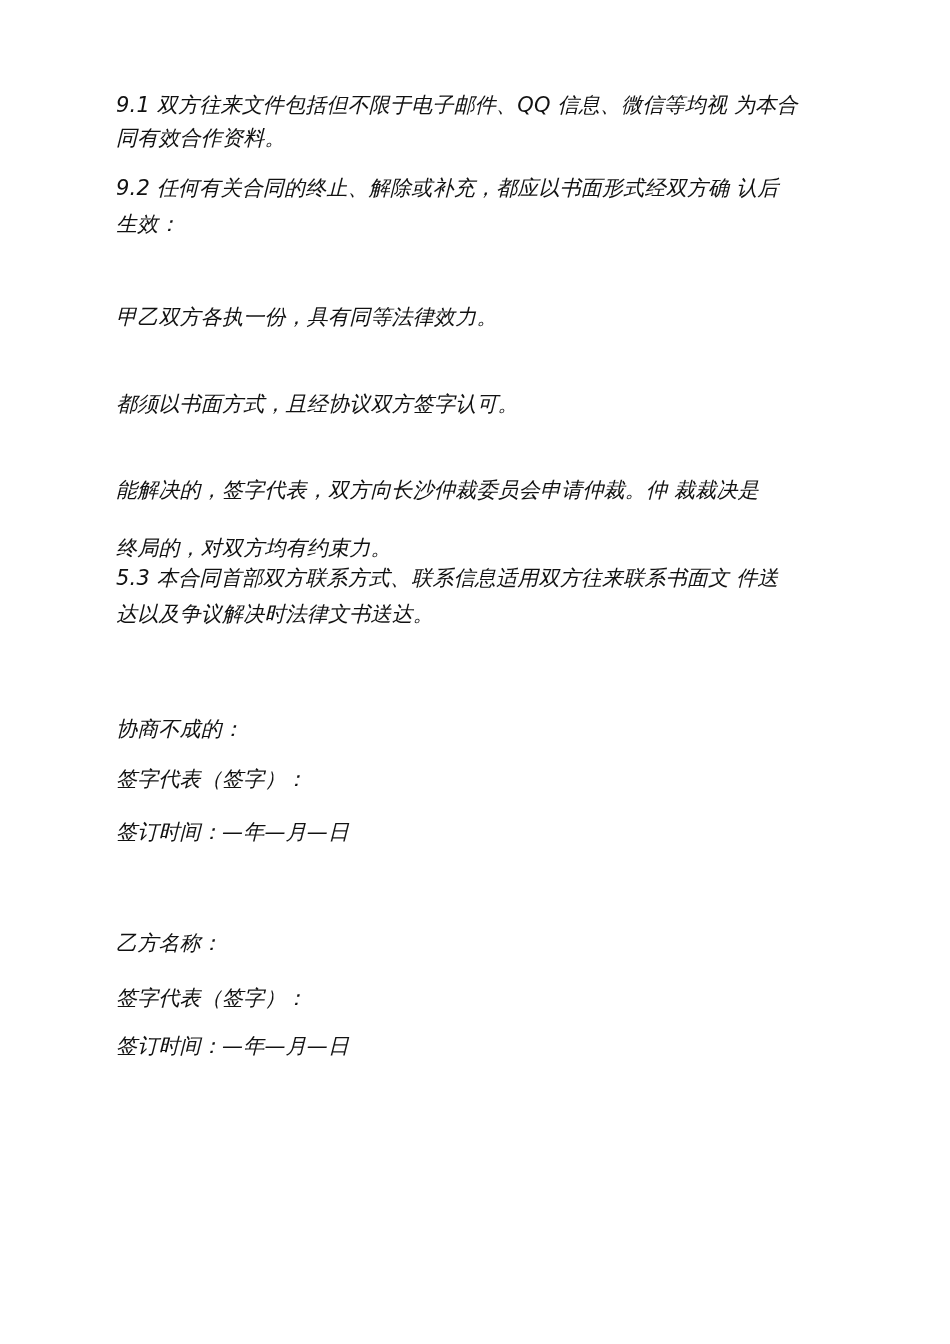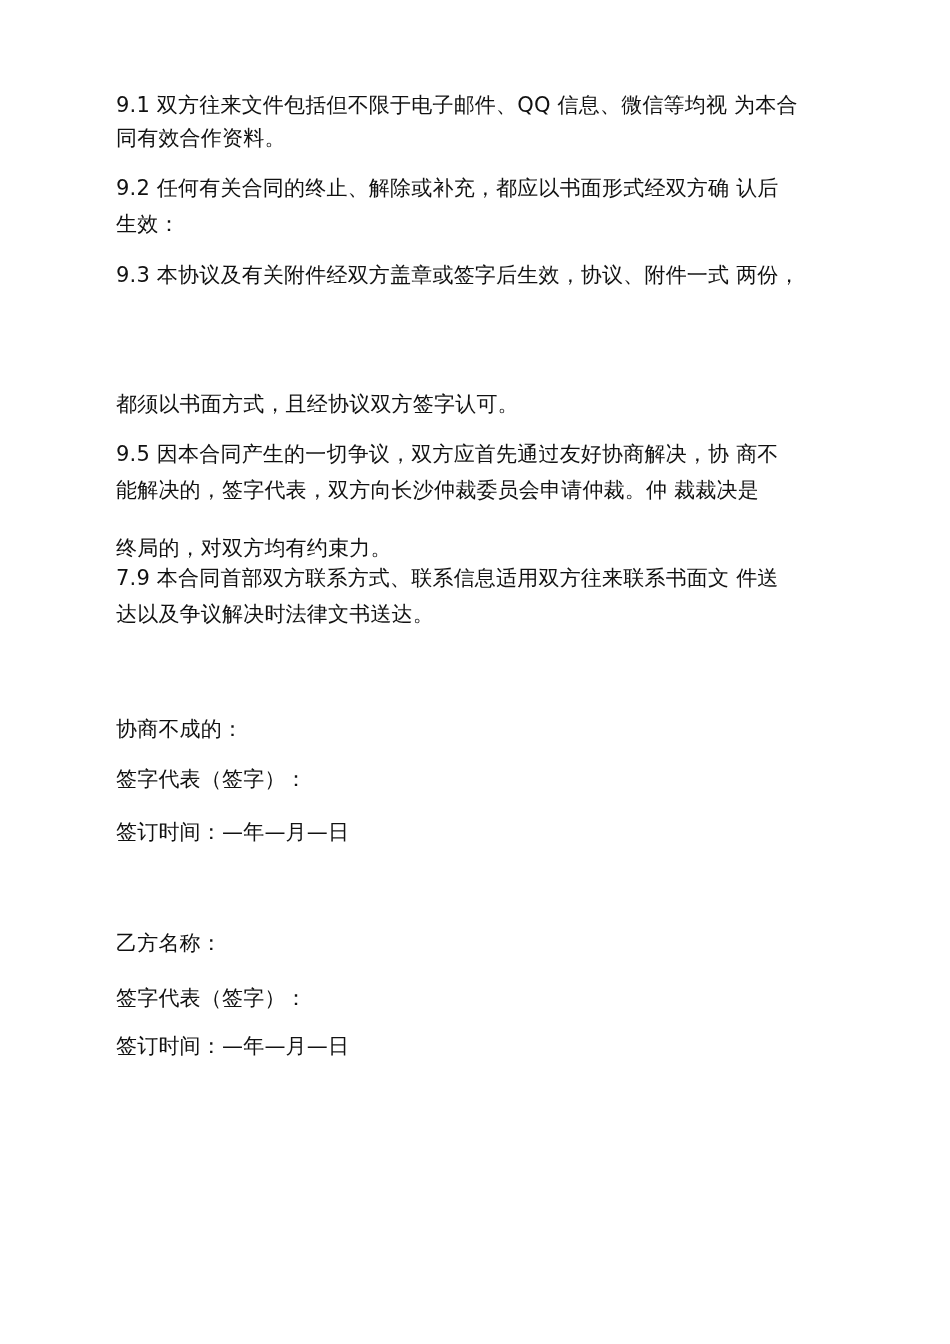--- a/index.html
+++ b/index.html
@@ -1,40 +1,39 @@
 <!DOCTYPE html>
 <html><head>
   <meta charset="utf-8">
   <style>
     html, body { margin: 0; padding: 0; background: #ffffff; }
     body { width: 950px; height: 1344px; position: relative; overflow: hidden;
            font-family: "DejaVu Sans", "Liberation Sans", sans-serif; color: #111111; }
     .page { position: absolute; left: 0; top: 0; width: 950px; height: 1344px; background: #ffffff; }
-    .line { position: absolute; left: 116px; font-size: 21px; line-height: 28px; white-space: nowrap; letter-spacing: 0.2px; }
+    .line { position: absolute; left: 116px; font-size: 21px; line-height: 28px; white-space: nowrap; letter-spacing: 0.2px; font-style: italic; }
   </style>
 </head>
 <body>
 
 <div class="page">
 
   <div class="line" style="top:91px">9.1 双方往来文件包括但不限于电子邮件、QQ 信息、微信等均视 为本合</div>
   <div class="line" style="top:124px">同有效合作资料。</div>
 
   <div class="line" style="top:174px">9.2 任何有关合同的终止、解除或补充，都应以书面形式经双方确 认后</div>
   <div class="line" style="top:210px">生效：</div>
 
-  <div class="line" style="top:261px">9.3 本协议及有关附件经双方盖章或签字后生效，协议、附件一式 两份，</div>
+  <div class="line" style="top:303px">甲乙双方各执一份，具有同等法律效力。</div>
 
   <div class="line" style="top:390px">都须以书面方式，且经协议双方签字认可。</div>
 
-  <div class="line" style="top:440px">9.5 因本合同产生的一切争议，双方应首先通过友好协商解决，协 商不</div>
   <div class="line" style="top:476px">能解决的，签字代表，双方向长沙仲裁委员会申请仲裁。仲 裁裁决是</div>
   <div class="line" style="top:534px">终局的，对双方均有约束力。</div>
 
-  <div class="line" style="top:564px">7.9 本合同首部双方联系方式、联系信息适用双方往来联系书面文 件送</div>
+  <div class="line" style="top:564px">5.3 本合同首部双方联系方式、联系信息适用双方往来联系书面文 件送</div>
   <div class="line" style="top:600px">达以及争议解决时法律文书送达。</div>
 
   <div class="line" style="top:715px">协商不成的：</div>
   <div class="line" style="top:765px">签字代表（签字）：</div>
   <div class="line" style="top:818px">签订时间：—年—月—日</div>
 
   <div class="line" style="top:929px">乙方名称：</div>
   <div class="line" style="top:984px">签字代表（签字）：</div>
   <div class="line" style="top:1032px">签订时间：—年—月—日</div>
 </div>

